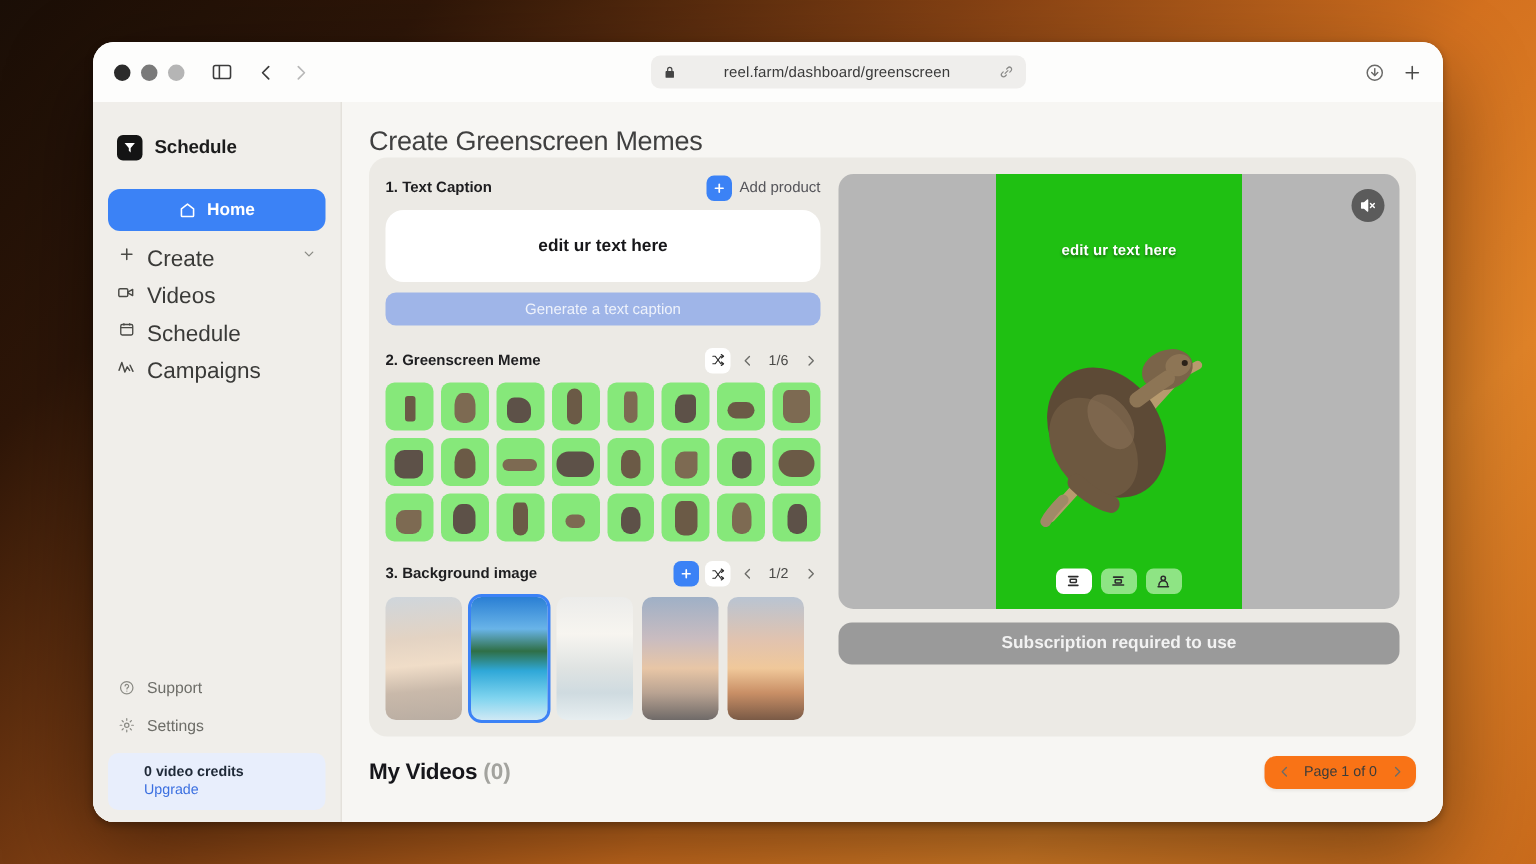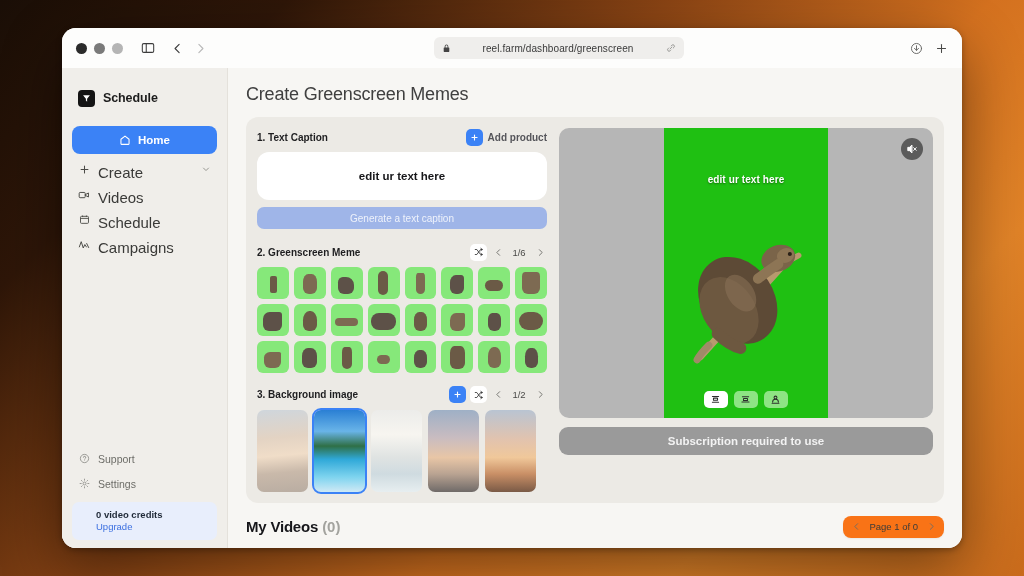--- a/index.html
+++ b/index.html
@@ -77,38 +77,38 @@
     margin-top: 6px; background: #e8eefc; border-radius: 7px; padding: 7px 8px 8px 24px;
   }
   .credits-title { font-size: 9.5px; font-weight: 700; color: #1f2937; }
   .credits-link { font-size: 9.5px; color: #3b6fe0; margin-top: 1px; cursor: pointer; }
 
   
   .main { flex: 1; min-width: 0; padding: 16px 18px 0 18px; display: flex; flex-direction: column; }
   .page-title { font-size: 18px; font-weight: 400; color: #404040; letter-spacing: -.2px; }
 
   .panel {
-    margin-top: 12px; background: #eceae5; border-radius: 12px; padding: 11px;
+    background: #eceae5; border-radius: 12px; padding: 11px;
     display: flex; gap: 12px; flex: none;
   }
   .left-col { width: 290px; flex: none; display: flex; flex-direction: column; }
 
   .sec-head { display: flex; align-items: center; height: 18px; margin-bottom: 6px; }
   .sec-title { font-size: 10px; font-weight: 700; color: #1e1e20; }
   .sec-ctrls { margin-left: auto; display: flex; align-items: center; gap: 4px; }
   .mini-btn {
     width: 17px; height: 17px; border-radius: 5px; display: flex; align-items: center;
     justify-content: center; cursor: pointer; color: #2c2c2c;
   }
   .mini-btn.white { background: #fff; }
   .mini-btn.blue { background: #3b82f6; color: #fff; }
   .chevbtn { width: 14px; height: 16px; display: flex; align-items: center; justify-content: center; color: #6c6c68; cursor: pointer; }
   .pagelabel { font-size: 9.5px; color: #4a4a48; min-width: 20px; text-align: center; }
   .addprod { margin-left: auto; display: flex; align-items: center; gap: 5px; cursor: pointer; }
-  .addprod-label { font-size: 10px; color: #55555a; font-weight: bold; }
+  .addprod-label { font-size: 10px; color: #55555a; }
 
   .caption-box {
     background: #fff; border-radius: 12px; height: 48px; display: flex;
     align-items: center; justify-content: center; cursor: text;
   }
   .caption-text { font-size: 11.5px; font-weight: 700; color: #17171a; }
   .gen-btn {
     margin-top: 7px; height: 22px; border-radius: 7px; background: #9fb5e8;
     display: flex; align-items: center; justify-content: center;
     font-size: 10px; color: #eef2fb; font-weight: 500; cursor: pointer;

